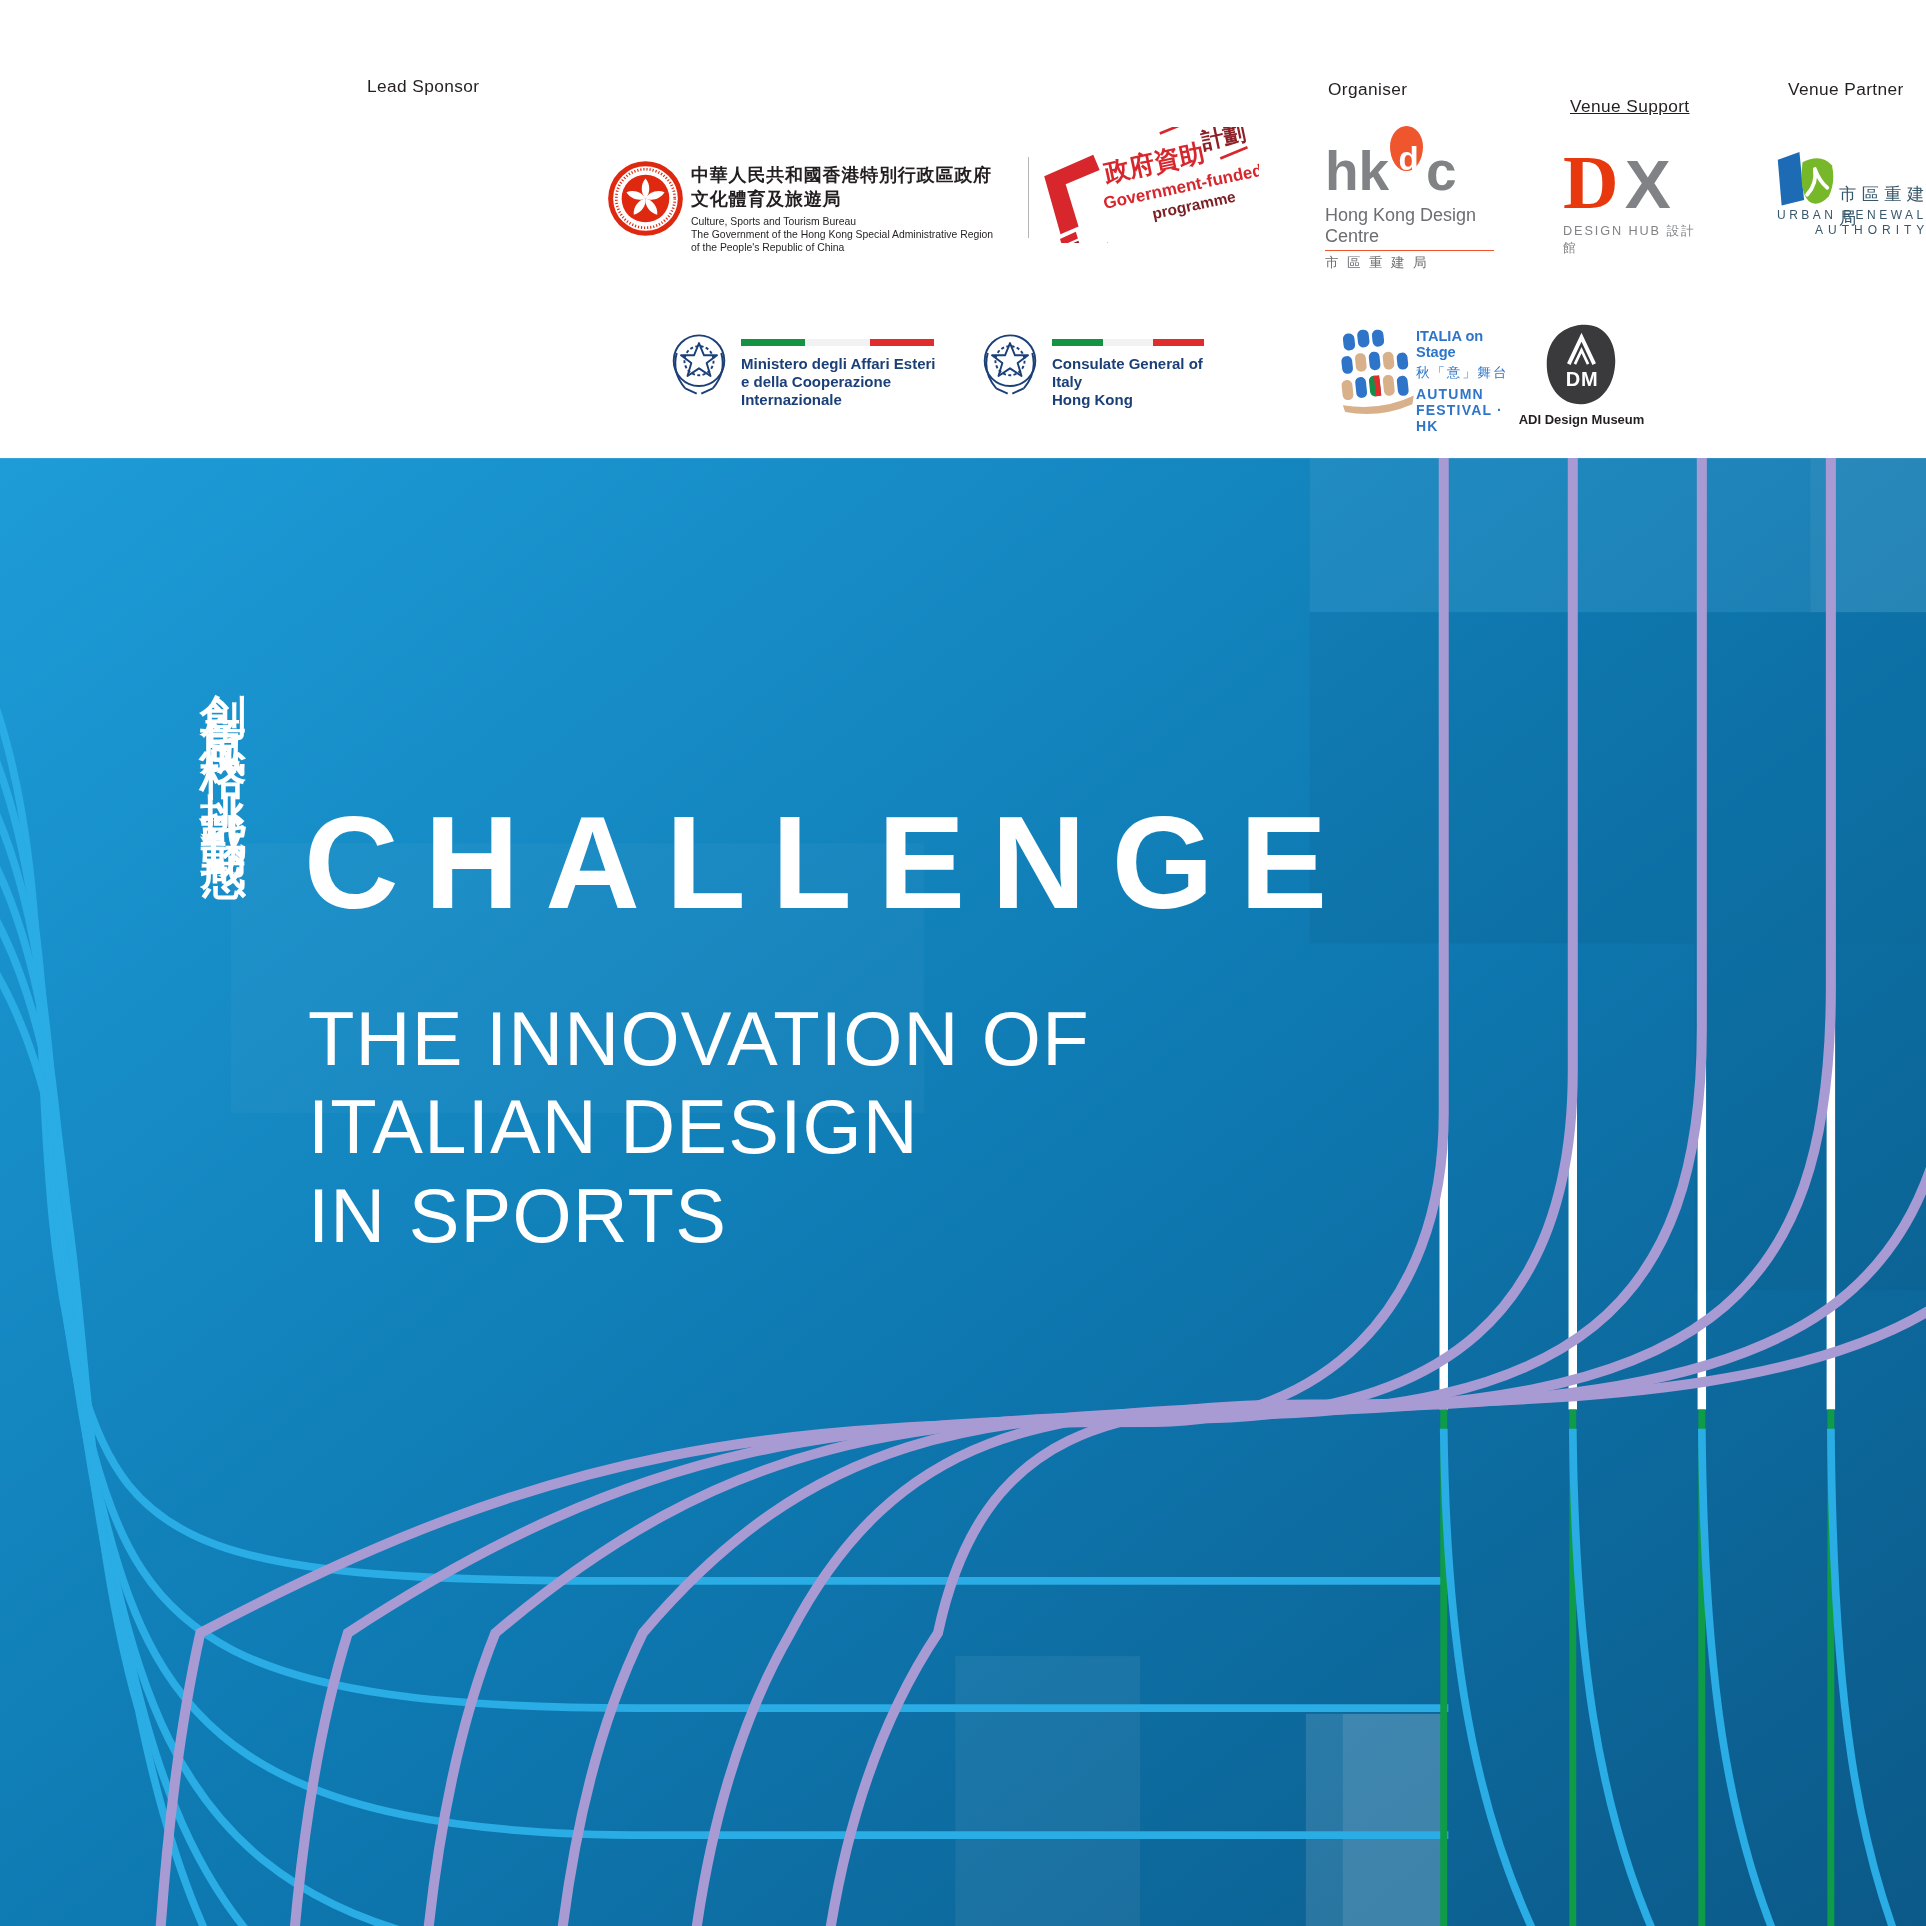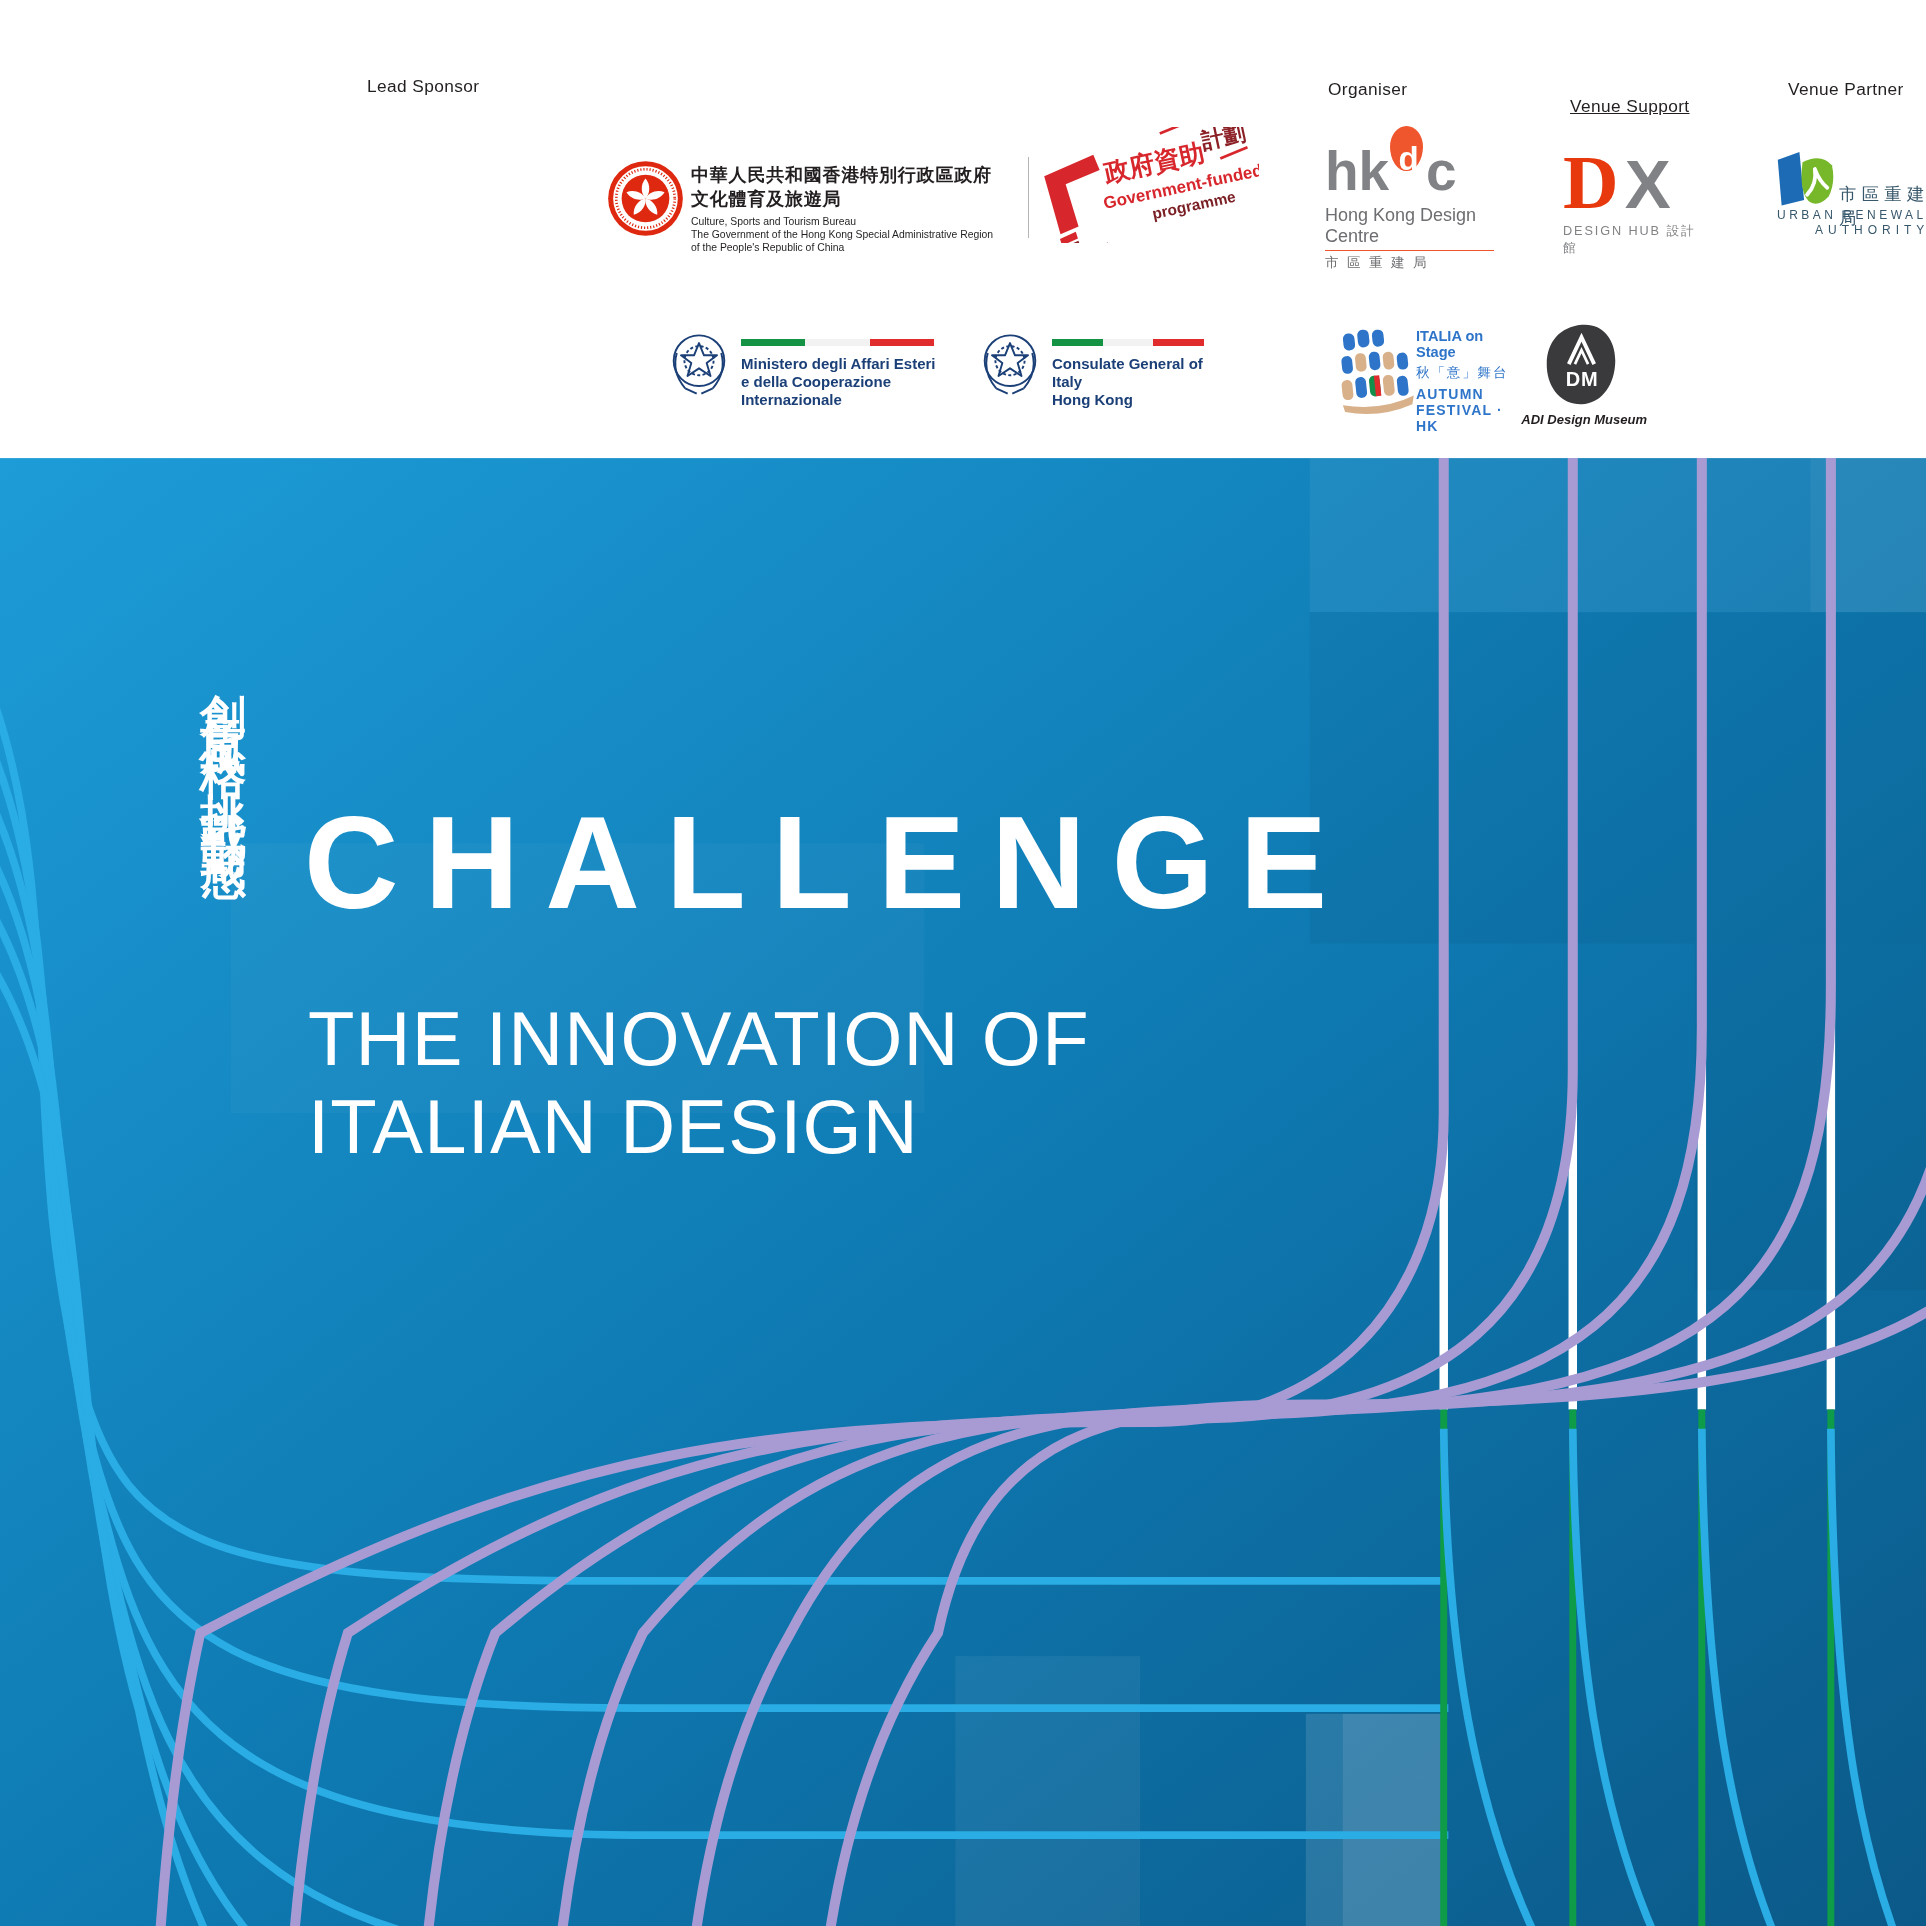--- a/index.html
+++ b/index.html
@@ -31,21 +31,21 @@
   .ura .zh{position:absolute;left:62px;top:33px;font-size:17.3px;color:#37576b;letter-spacing:5.4px;}
   .ura .en1{position:absolute;left:0px;top:59px;font-size:12px;color:#37576b;letter-spacing:3.5px;}
   .ura .en2{position:absolute;left:38px;top:74px;font-size:12px;color:#37576b;letter-spacing:5px;}
   .it-flag{position:absolute;display:flex;height:7px;}
   .it-flag div{width:33.4%;height:100%;}
   .it-lines{position:absolute;font-size:15px;font-weight:700;color:#1b3f77;line-height:17.7px;}
   .italia-txt{position:absolute;left:76px;top:2.3px;color:#2e75c9;}
   .italia-txt .l1{font-size:14.6px;font-weight:700;}
   .italia-txt .l2{font-size:13.5px;margin-top:3.9px;letter-spacing:1.9px;}
   .italia-txt .l3{font-size:14px;font-weight:700;margin-top:3.9px;letter-spacing:1.2px;}
-  .adi-cap{position:absolute;left:0px;top:88px;width:131px;text-align:right;font-size:13px;font-weight:700;color:#231f20;font-style:italic;}
+  .adi-cap{position:absolute;left:0px;top:88px;width:131px;text-align:center;font-size:13px;font-weight:700;color:#231f20;}
   
   .hero-svg{position:absolute;left:0;top:458px;}
   .zh-vert{position:absolute;left:193px;top:657px;height:655px;color:#fff;
            writing-mode:vertical-rl;text-orientation:upright;
            font-size:46px;font-weight:700;letter-spacing:20px;}
   .title{position:absolute;left:304px;color:#ffffff;font-weight:800;line-height:1;}
   .t1{top:652px;font-size:131px;letter-spacing:21px;}
   .t2{top:797px;font-size:131px;letter-spacing:26px;}
   .sub{position:absolute;left:308px;color:#ffffff;font-weight:400;font-size:76px;letter-spacing:1.2px;line-height:1;}
   .s1{top:1001px;} .s2{top:1089px;} .s3{top:1178px;}
@@ -290,15 +290,16 @@
       <path d="M 1419 4610 C 1419 4100 1449 3500 1669 3050 C 2110 2530 2540 2475 3240 2475 C 4423 2475 4753 2195 4753 1370 L 4753 0"></path>
       <path d="M 1762 4610 C 1762 4100 1792 3500 2052 3050 C 2330 2521 2720 2466 3320 2466 C 4758 2466 5088 2186 5088 1260 L 5088 0"></path>
       <path d="M 2105 4610 C 2105 4100 2135 3500 2435 3050 C 2550 2512 2900 2457 3400 2457 C 5093 2457 5423 2177 5423 1150 L 5423 0"></path>
     </g>
   </svg>
 
   <div class="zh-vert">創意風格・挑戰動感</div>
   <div class="title t2">CHALLENGE</div>
   <div class="sub s1">THE INNOVATION OF</div>
   <div class="sub s2">ITALIAN DESIGN</div>
+  <div class="sub s3">IN SPORTS</div>
 
 </div>
 
 
 </body></html>

